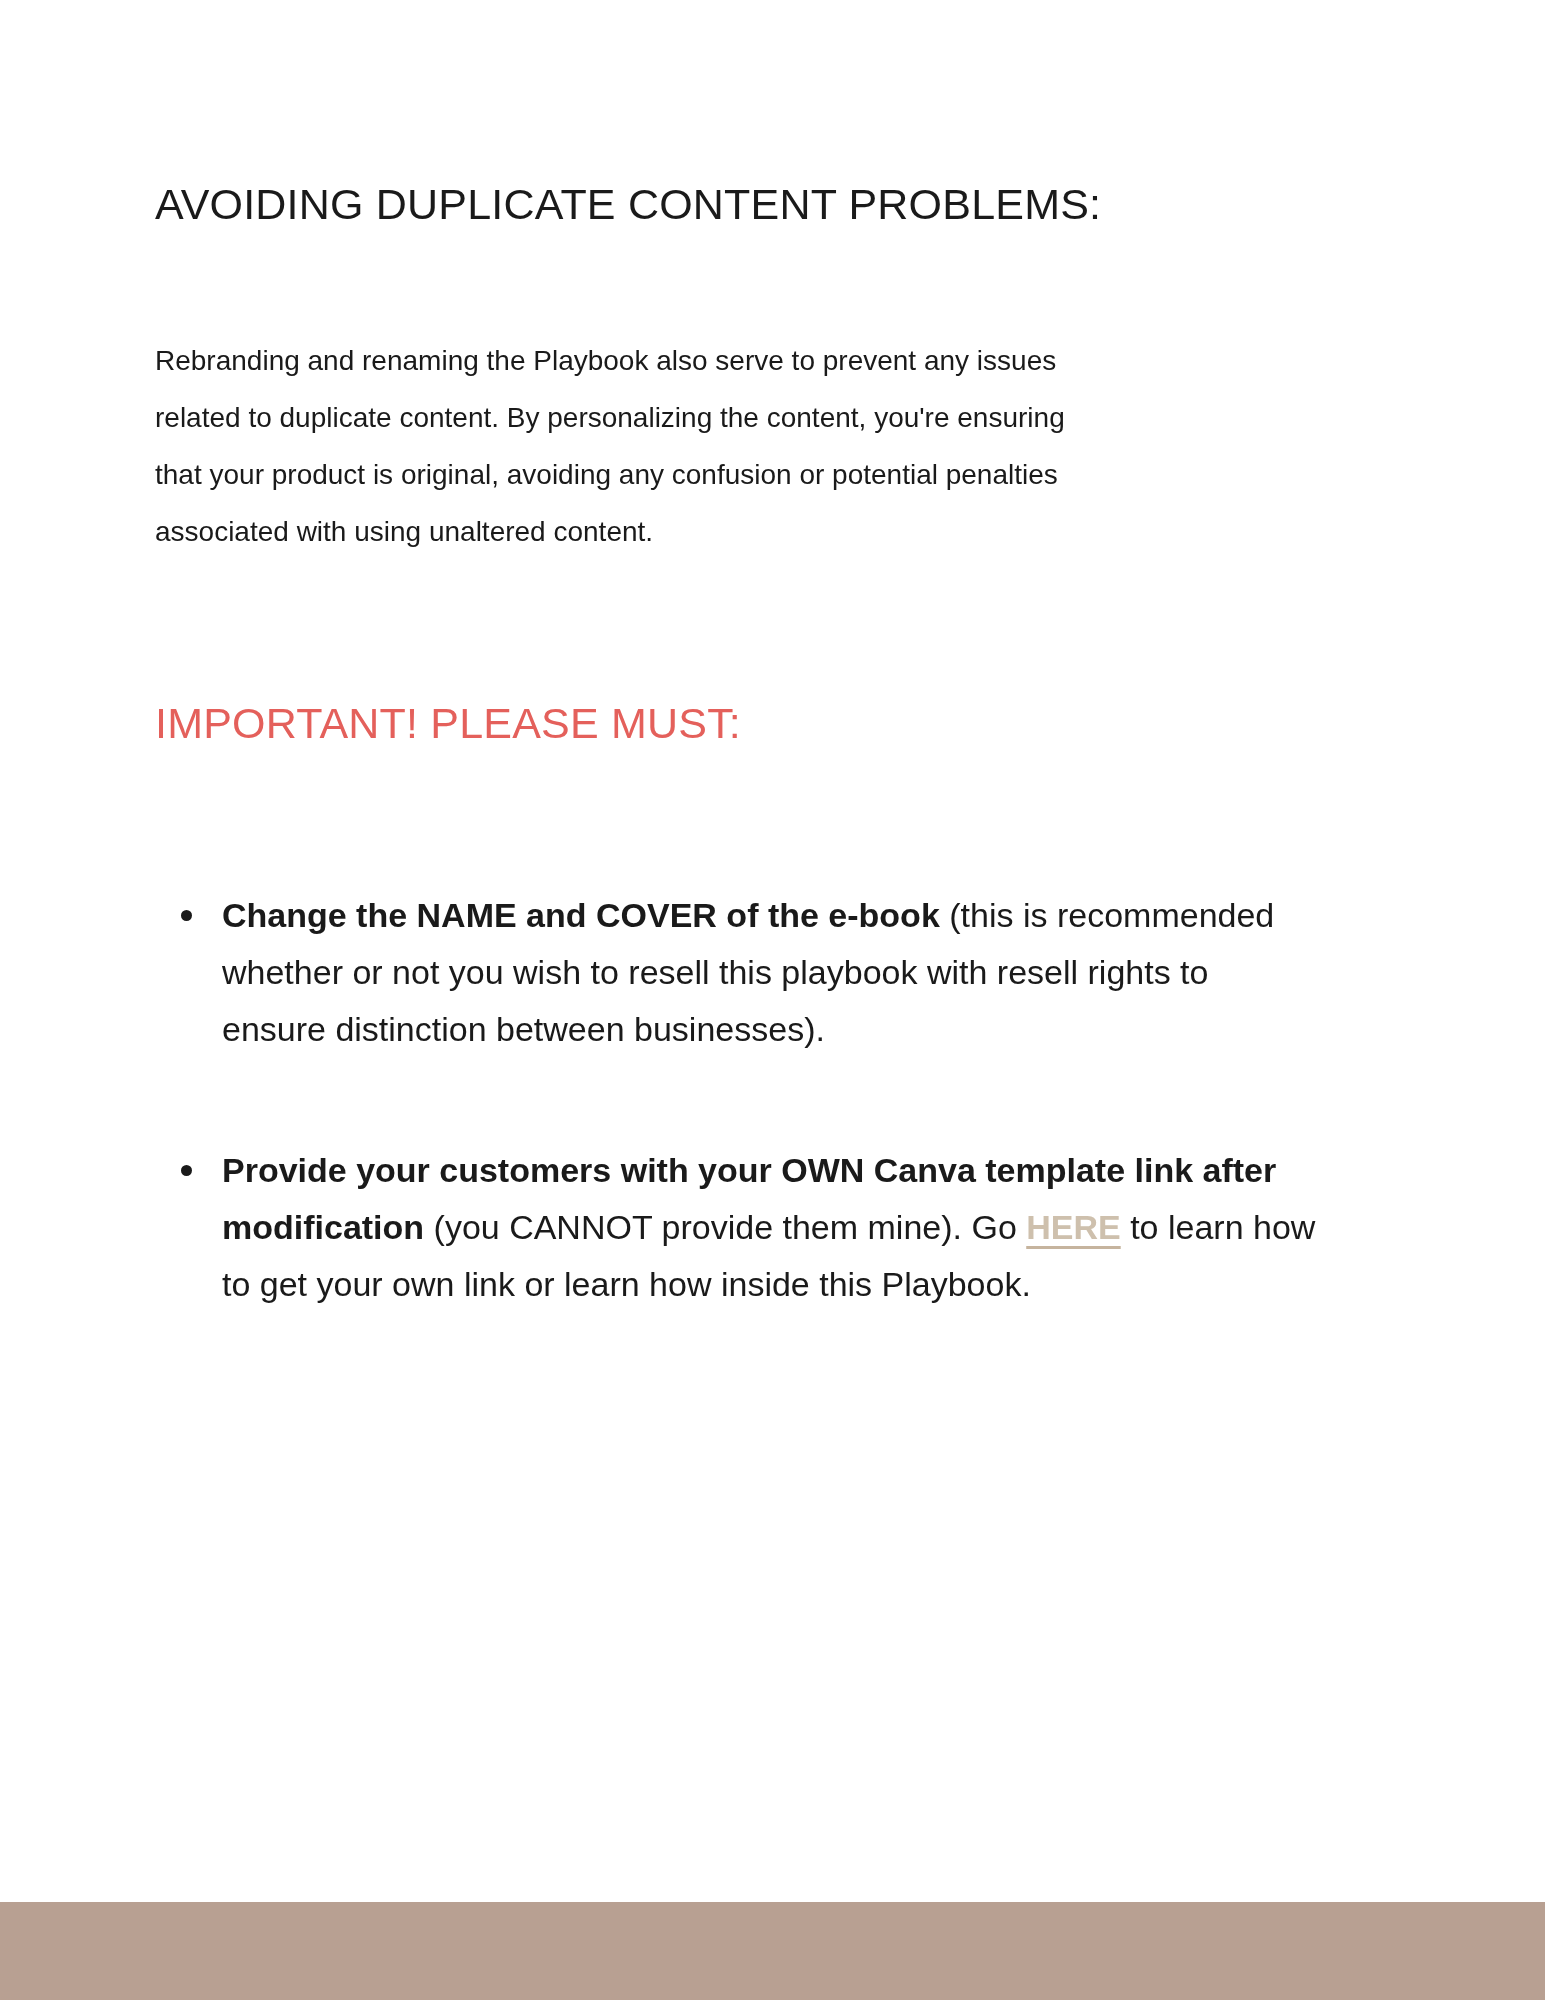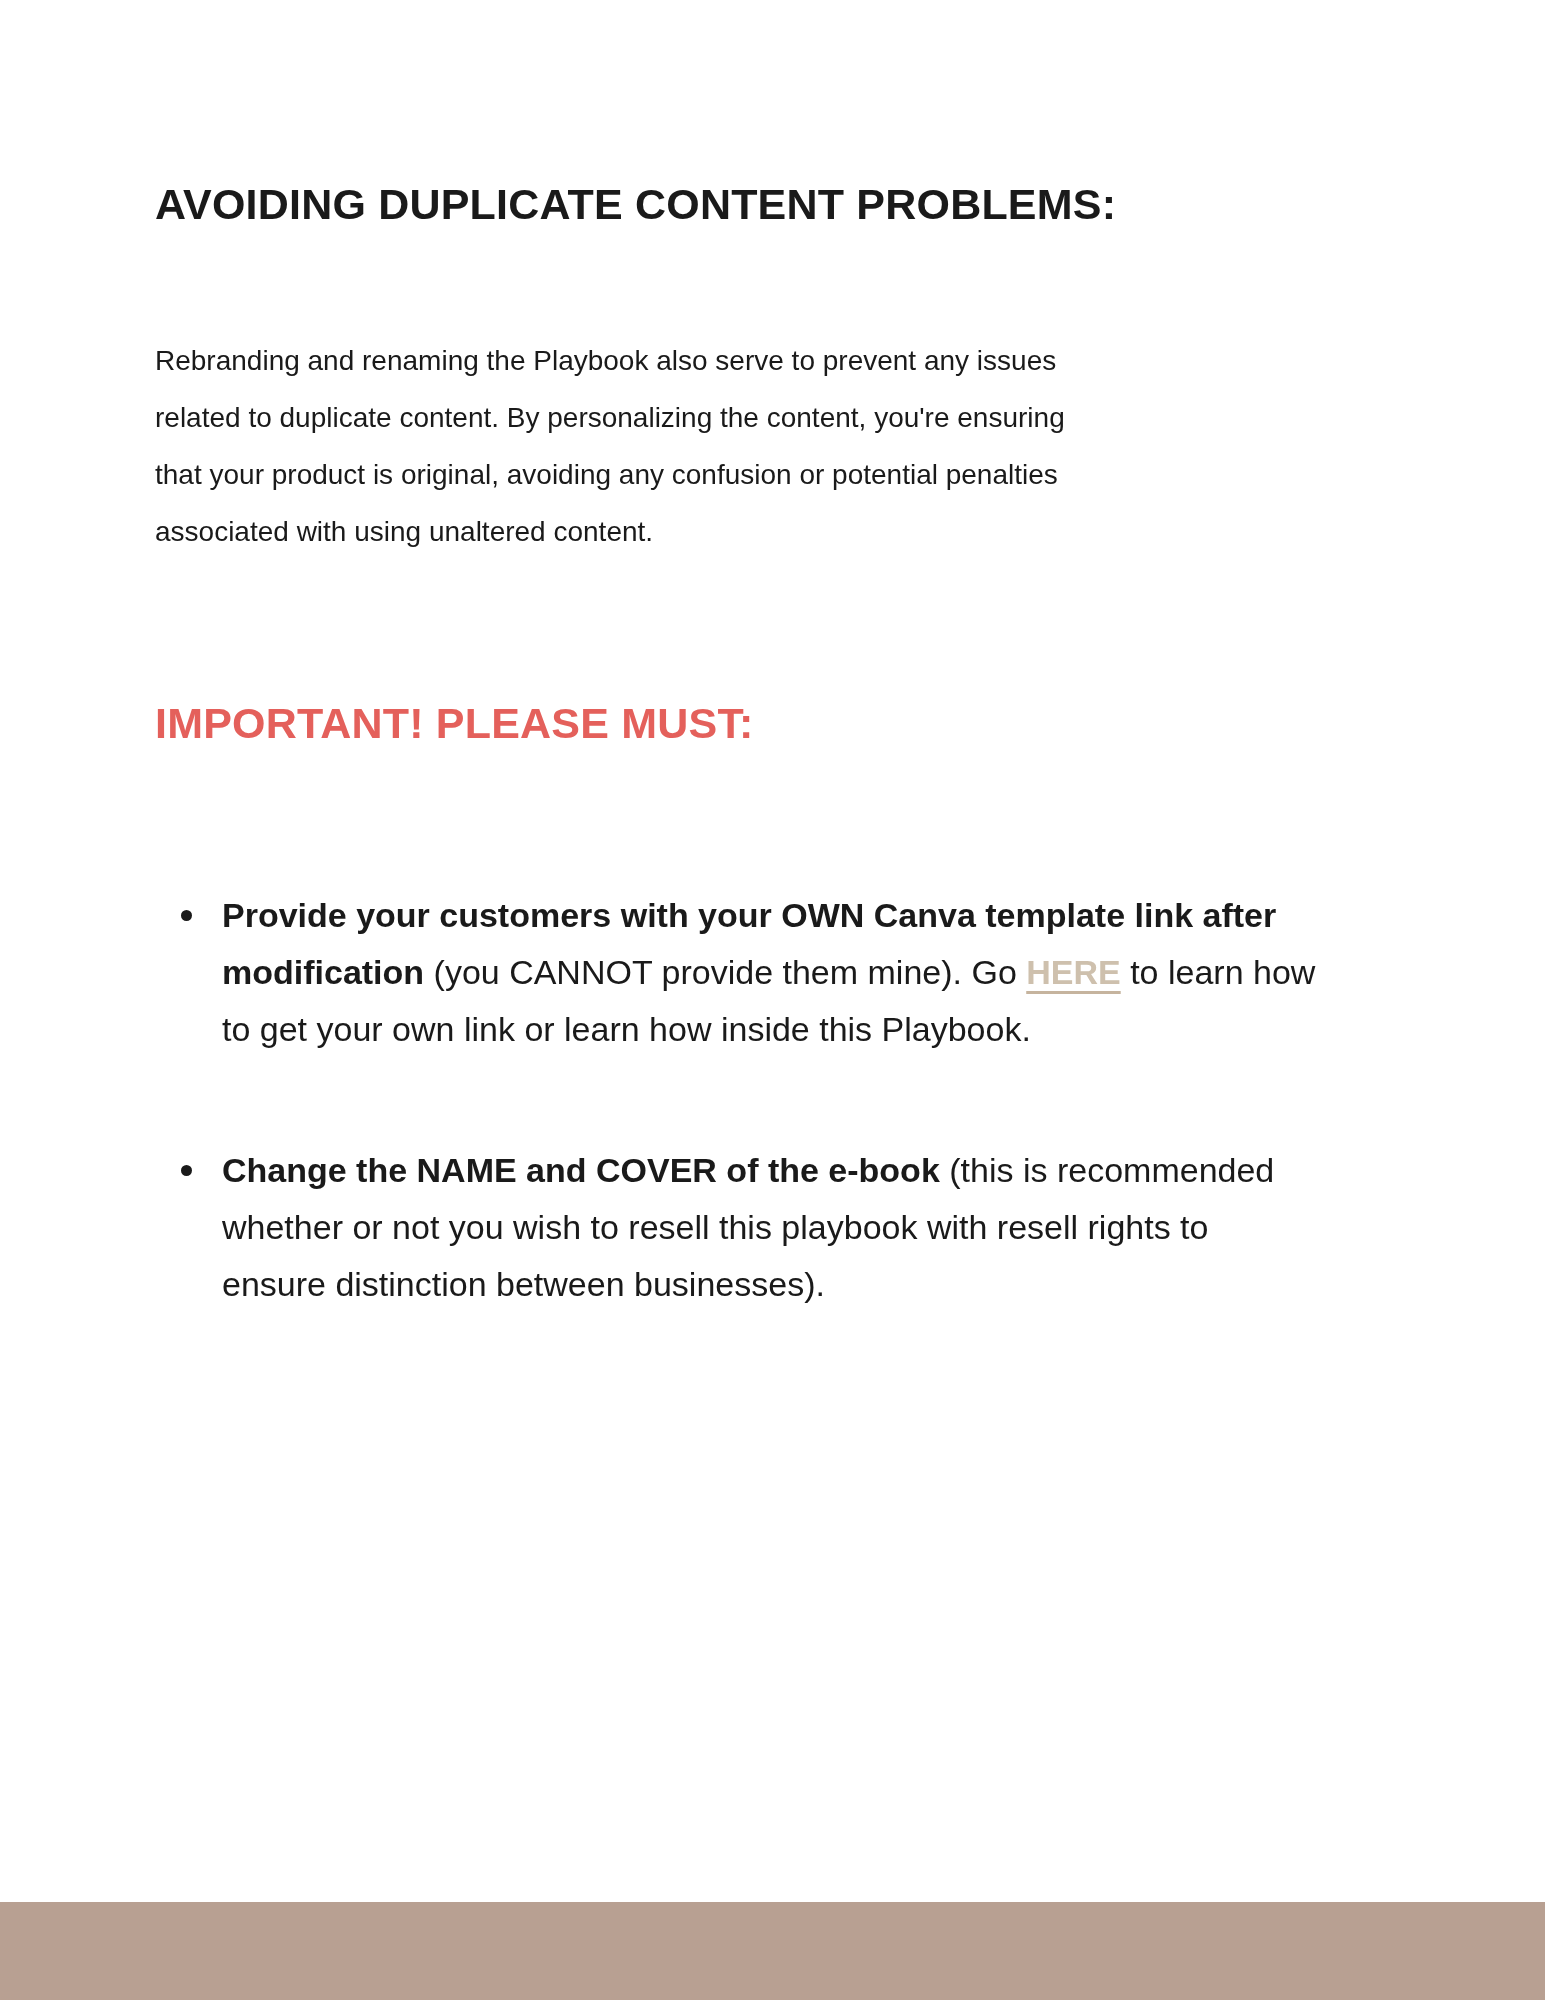--- a/index.html
+++ b/index.html
@@ -18,21 +18,21 @@
   }
   .content {
     position: absolute;
     top: 0; left: 0; right: 0;
     padding: 140px 150px 0 155px;
     white-space: pre-line;
   }
   .heading {
     font-size: 43px;
     line-height: 57px;
-    font-weight: bold;
+    font-weight: normal;
     margin: 0 0 63px 0;
     letter-spacing: 0.2px;
   }
   .heading--red {
     color: var(--accent-red, #e4605b);
   }
   .body {
     font-size: 28px;
     line-height: 57px;
     font-weight: normal;
@@ -95,26 +95,26 @@
 related to duplicate content. By personalizing the content, you're ensuring
 that your product is original, avoiding any confusion or potential penalties
 associated with using unaltered content.</p>
 
 
 
     <h2 class="heading heading--red">IMPORTANT! PLEASE MUST:</h2>
 
 
     <ul class="bullets">
+      <li class="bullet"><span class="bold">Change the NAME and COVER of the e-book</span><span> (this is recommended
+whether or not you wish to resell this playbook with resell rights to
+ensure distinction between businesses).</span></li>
       <li class="bullet"><span class="bold">Provide your customers with your OWN Canva template link after
 modification</span><span> (you CANNOT provide them mine). Go </span><a class="link">HERE</a><span> to learn how
 to get your own link or learn how inside this Playbook.</span></li>
-      <li class="bullet"><span class="bold">Change the NAME and COVER of the e-book</span><span> (this is recommended
-whether or not you wish to resell this playbook with resell rights to
-ensure distinction between businesses).</span></li>
     </ul>
 
     
 
   </main>
 
   <footer class="footer-bar"></footer>
 </div>
 
 </body></html>

